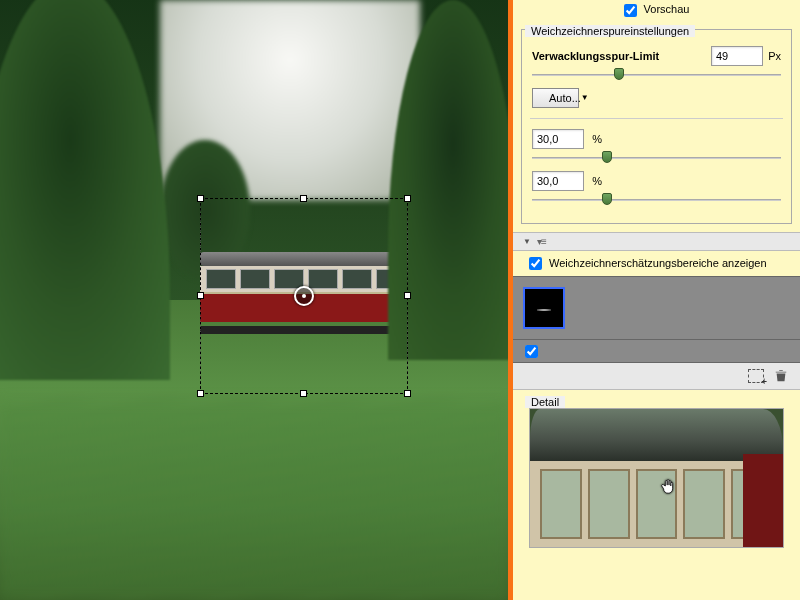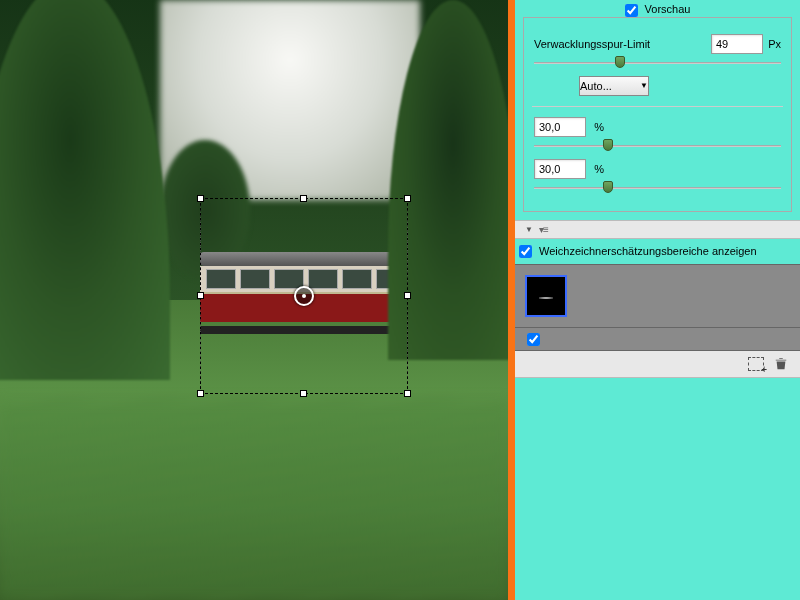--- a/index.html
+++ b/index.html
@@ -24,44 +24,44 @@
 .chassis { position: absolute; bottom: -4px; left: 0; right: 0; height: 8px; background: #222; }
 
 .selection { position: absolute; top: 198px; left: 200px; width: 208px; height: 196px; border: 1px dashed #fff; outline: 1px dashed #000; outline-offset: -1px; }
 .handle { position: absolute; width: 7px; height: 7px; background: #fff; border: 1px solid #000; }
 .h-tl { top: -4px; left: -4px; } .h-tr { top: -4px; right: -4px; } .h-bl { bottom: -4px; left: -4px; } .h-br { bottom: -4px; right: -4px; }
 .h-tm { top: -4px; left: 50%; margin-left: -4px; } .h-bm { bottom: -4px; left: 50%; margin-left: -4px; }
 .h-ml { left: -4px; top: 50%; margin-top: -4px; } .h-mr { right: -4px; top: 50%; margin-top: -4px; }
 .pin { position: absolute; top: 50%; left: 50%; width: 20px; height: 20px; margin: -10px; border: 2px solid #fff; border-radius: 50%; background: rgba(0,0,0,.5); box-shadow: 0 0 3px #000; }
 .pin::after { content: ""; position: absolute; top: 50%; left: 50%; width: 4px; height: 4px; margin: -2px; background: #fff; border-radius: 50%; }
 
-.panel { flex: 1; height: 600px; background: #5eead4; border-left: 7px solid #f97316; display: flex; flex-direction: column; overflow: hidden; }
+.panel { flex: 1; height: 600px; background: #fef9c3; border-left: 5px solid #f97316; display: flex; flex-direction: column; overflow: hidden; }
 .row-check { padding: 3px 0 6px; text-align: center; }
 input[type=checkbox] { vertical-align: middle; margin-right: 4px; }
 
 .group { margin: 2px 8px 8px; }
 .group-title { position: relative; padding: 0 6px; background: #f0f0f0; display: inline-block; color: #000; margin-left: 4px; }
 .group-body { border: 1px solid #aaa; margin-top: -8px; padding: 16px 10px 10px; }
 .ctl { margin-bottom: 6px; }
 .ctl-row { display: flex; align-items: center; }
-.ctl-label { flex: 1; color: #000; }
+.ctl-label { flex: 1; color: #000; font-weight: bold; }
 .ctl-input { width: 52px; height: 20px; border: 1px solid #999; background: #fff; padding: 1px 4px; text-align: left; box-shadow: inset 1px 1px 2px rgba(0,0,0,.1); }
 .ctl-unit { width: 18px; text-align: right; color: #000; }
 .slider { position: relative; height: 14px; margin-top: 2px; }
 .slider-track { position: absolute; top: 6px; left: 0; right: 0; height: 2px; background: #ccc; border-top: 1px solid #aaa; }
 .slider-thumb { position: absolute; top: 0; width: 10px; height: 12px; background: linear-gradient(#6fa560, #4a7a3a); border: 1px solid #3a5a2a; border-radius: 2px 2px 5px 5px; margin-left: -5px; }
-.select { width: 70px; height: 20px; border: 1px solid #888; background: linear-gradient(#fafafa,#e2e2e2); padding: 2px 0; display: flex; align-items: center; justify-content: space-between; margin-left: 45px; }
+.select { width: 47px; height: 20px; border: 1px solid #888; background: linear-gradient(#fafafa,#e2e2e2); padding: 2px 16px; display: flex; align-items: center; justify-content: space-between; }
 .select .arr { font-size: 8px; }
 .sep { height: 1px; background: #ccc; margin: 10px -2px; }
 
 .section { border-top: 1px solid #bbb; border-bottom: 1px solid #bbb; padding: 3px 10px; display: flex; align-items: center; background: #e8e8e8; }
 .tri { margin-right: 6px; font-size: 8px; color: #555; }
 .section-title { flex: 1; font-weight: bold; color: #333; }
 .menu-icon { font-size: 10px; color: #666; letter-spacing: -1px; }
-.sub { padding: 6px 4px; }
+.sub { padding: 6px 4px; margin-left: 12px; }
 
 .thumbs { background: #8a8a8a; padding: 10px; display: flex; gap: 8px; border-top: 1px solid #666; border-bottom: 1px solid #666; }
 .thumb { width: 42px; height: 42px; background: #000; border: 2px solid #3a6aff; position: relative; }
 .thumb-spot { position: absolute; top: 20px; left: 12px; width: 14px; height: 2px; background: radial-gradient(ellipse, #fff, transparent); }
 .thumb-check { padding: 4px 12px; background: #8a8a8a; border-bottom: 1px solid #666; }
 .toolbar { padding: 6px 10px; display: flex; justify-content: flex-end; gap: 10px; align-items: center; background: #e8e8e8; border-bottom: 1px solid #bbb; }
 .tool-ic { width: 16px; height: 14px; }
 .ic-sel { border: 1px dashed #555; position: relative; }
 .ic-sel::after { content: "+"; position: absolute; right: -4px; bottom: -5px; font-size: 10px; color: #333; }
 .ic-trash svg { width: 14px; height: 14px; }
@@ -118,20 +118,21 @@
 <div class="panel">
 
   <div class="row-check">
     <label>
       <input type="checkbox" checked="" style="">
       <span>Vorschau</span>
     </label>
   </div>
 
   <div class="group">
+    <span class="group-title">Weichzeichnerspureinstellungen</span>
     <div class="group-body">
 
       <div class="ctl">
         <div class="ctl-row">
           <span class="ctl-label">Verwacklungsspur-Limit</span>
           <input class="ctl-input" value="49" style="">
           <span class="ctl-unit">Px</span>
         </div>
         <div class="slider">
           <div class="slider-track"></div>
@@ -196,14 +197,33 @@
   </div>
   <div class="toolbar">
     <div class="tool-ic ic-sel"></div>
     <div class="tool-ic ic-trash">
       <svg viewBox="0 0 16 16">
           <path fill="#555" d="M3 5h10l-1 9H4zM2 3h12v1H2zM6 1h4v1H6z"></path>
         </svg>
     </div>
   </div>
 
+  <div class="group" style="margin-top:6px">
+    <span class="group-title">Detail</span>
+    <div class="detail-img">
+      <div class="d-roof"></div>
+      <div class="d-body">
+        <div class="d-win"></div>
+          <div class="d-win"></div>
+          <div class="d-win"></div>
+        <div class="d-win"></div>
+          <div class="d-win"></div>
+      </div>
+      <div class="d-red"></div>
+      <div class="cursor">
+        <svg viewBox="0 0 20 20">
+            <path fill="#fff" stroke="#000" stroke-width=".8" d="M6 10V5a1 1 0 012 0v4V4a1 1 0 012 0v5V5a1 1 0 012 0v5V7a1 1 0 012 0v6c0 3-2 5-5 5s-5-2-5-5l-2-3a1 1 0 012-1z"></path>
+          </svg>
+      </div>
+    </div>
+  </div>
 
 </div>
 
 </body></html>

